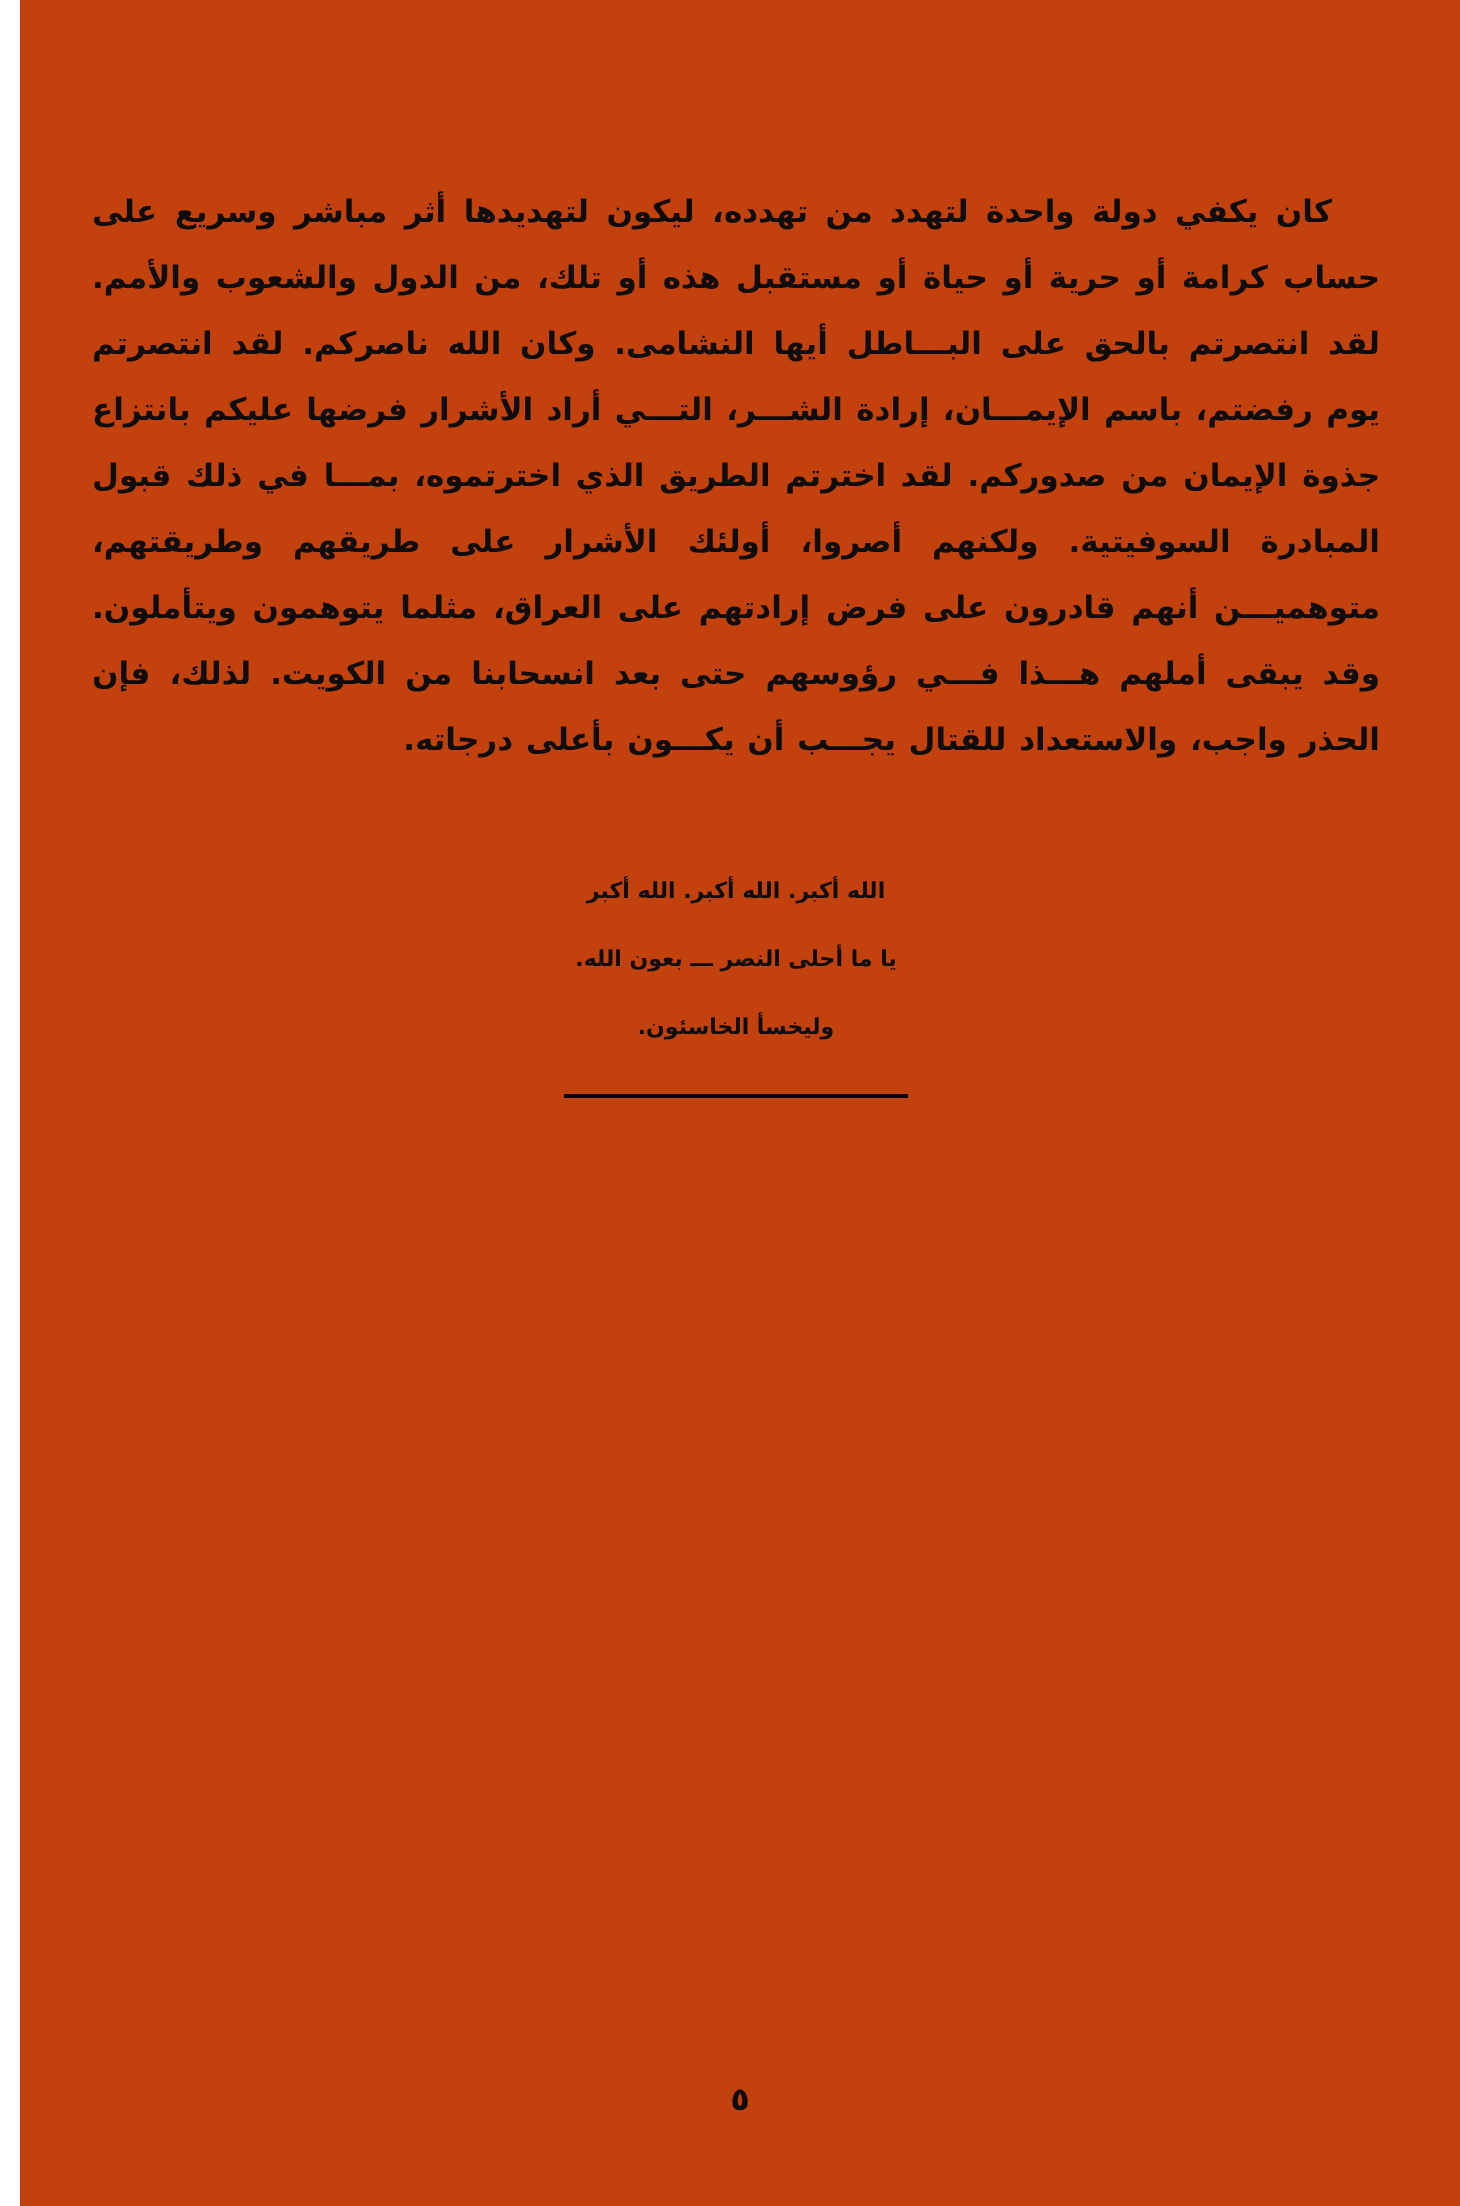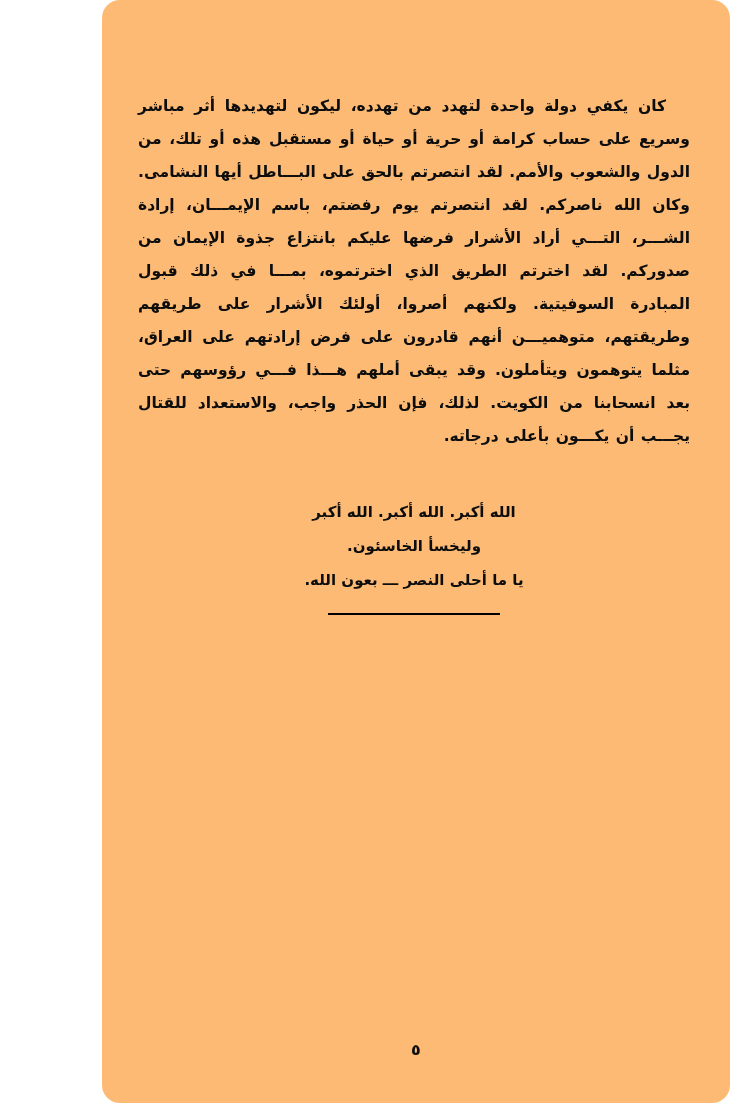--- a/index.html
+++ b/index.html
@@ -8,47 +8,46 @@
     background: #ffffff;
   }
   body {
     width: 730px;
     height: 1103px;
     font-family: "DejaVu Sans", sans-serif;
     color: #0d0d0d;
   }
   .page {
     position: relative;
-    width: 628px;
+    width: 720px;
     height: 1103px;
-    background: #fdba74;
+    background: #c2410c;
     overflow: hidden;
     direction: rtl;
-    border-radius: 18px;
   }
   .content {
     padding: 90px 40px 0 36px;
   }
   .para {
     margin: 0 0 27px 0;
     font-size: 15.5px;
     font-weight: bold;
     line-height: 33px;
     text-align: justify;
     text-justify: inter-word;
     text-indent: 24px;
     letter-spacing: 0;
     word-spacing: 1px;
   }
   .proclamation-block {
     margin-top: 42px;
     text-align: center;
   }
   .proclamation-line {
-    font-size: 15px;
+    font-size: 11px;
     font-weight: bold;
     line-height: 34px;
   }
   .divider {
     display: block;
     width: 172px;
     height: 0;
     border: none;
     border-top: 2px solid #000000;
     margin: 16px auto 0 auto;
@@ -67,21 +66,21 @@
 <body>
 
 <div class="page">
   <div class="content">
 
     <p class="para">كان يكفي دولة واحدة لتهدد من تهدده، ليكون لتهديدها أثر مباشر وسريع على حساب كرامة أو حرية أو حياة أو مستقبل هذه أو تلك، من الدول والشعوب والأمم. لقد انتصرتم بالحق على البـــاطل أيها النشامى. وكان الله ناصركم. لقد انتصرتم يوم رفضتم، باسم الإيمـــان، إرادة الشـــر، التـــي أراد الأشرار فرضها عليكم بانتزاع جذوة الإيمان من صدوركم. لقد اخترتم الطريق الذي اخترتموه، بمـــا في ذلك قبول المبادرة السوفيتية. ولكنهم أصروا، أولئك الأشرار على طريقهم وطريقتهم، متوهميـــن أنهم قادرون على فرض إرادتهم على العراق، مثلما يتوهمون ويتأملون. وقد يبقى أملهم هـــذا فـــي رؤوسهم حتى بعد انسحابنا من الكويت. لذلك، فإن الحذر واجب، والاستعداد للقتال يجـــب أن يكـــون بأعلى درجاته.</p>
 
 
     <div class="proclamation-block">
       <div class="proclamation-line">الله أكبر. الله أكبر. الله أكبر</div>
+      <div class="proclamation-line">يا ما أحلى النصر ـــ بعون الله.</div>
       <div class="proclamation-line">وليخسأ الخاسئون.</div>
-      <div class="proclamation-line">يا ما أحلى النصر ـــ بعون الله.</div>
       <hr class="divider">
     </div>
 
   </div>
 
   <div class="page-number">٥</div>
 </div>
 
 </body></html>

